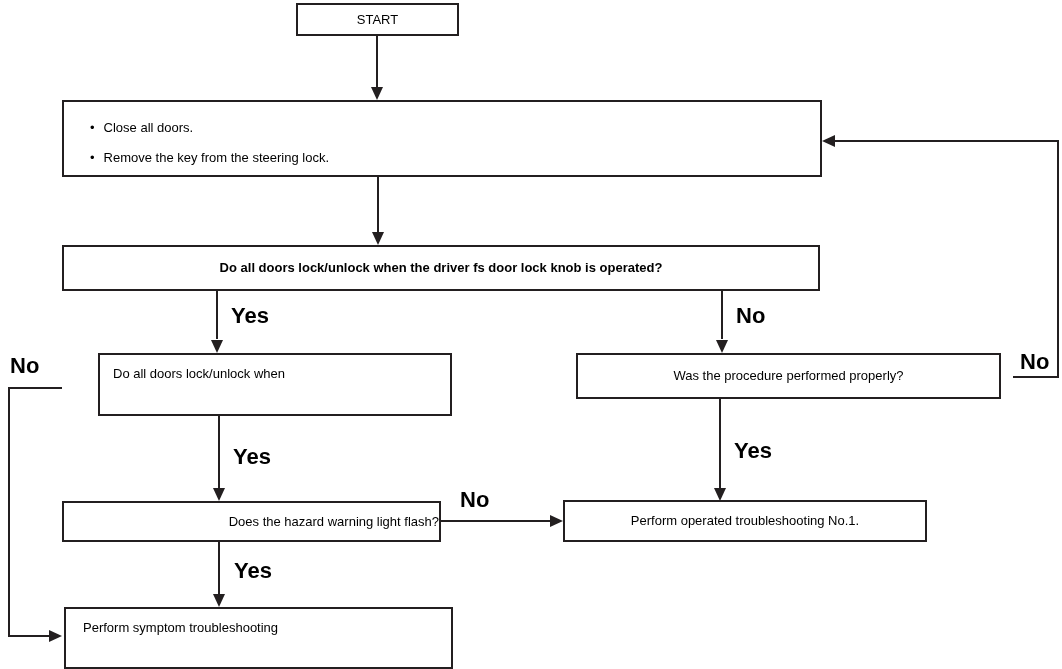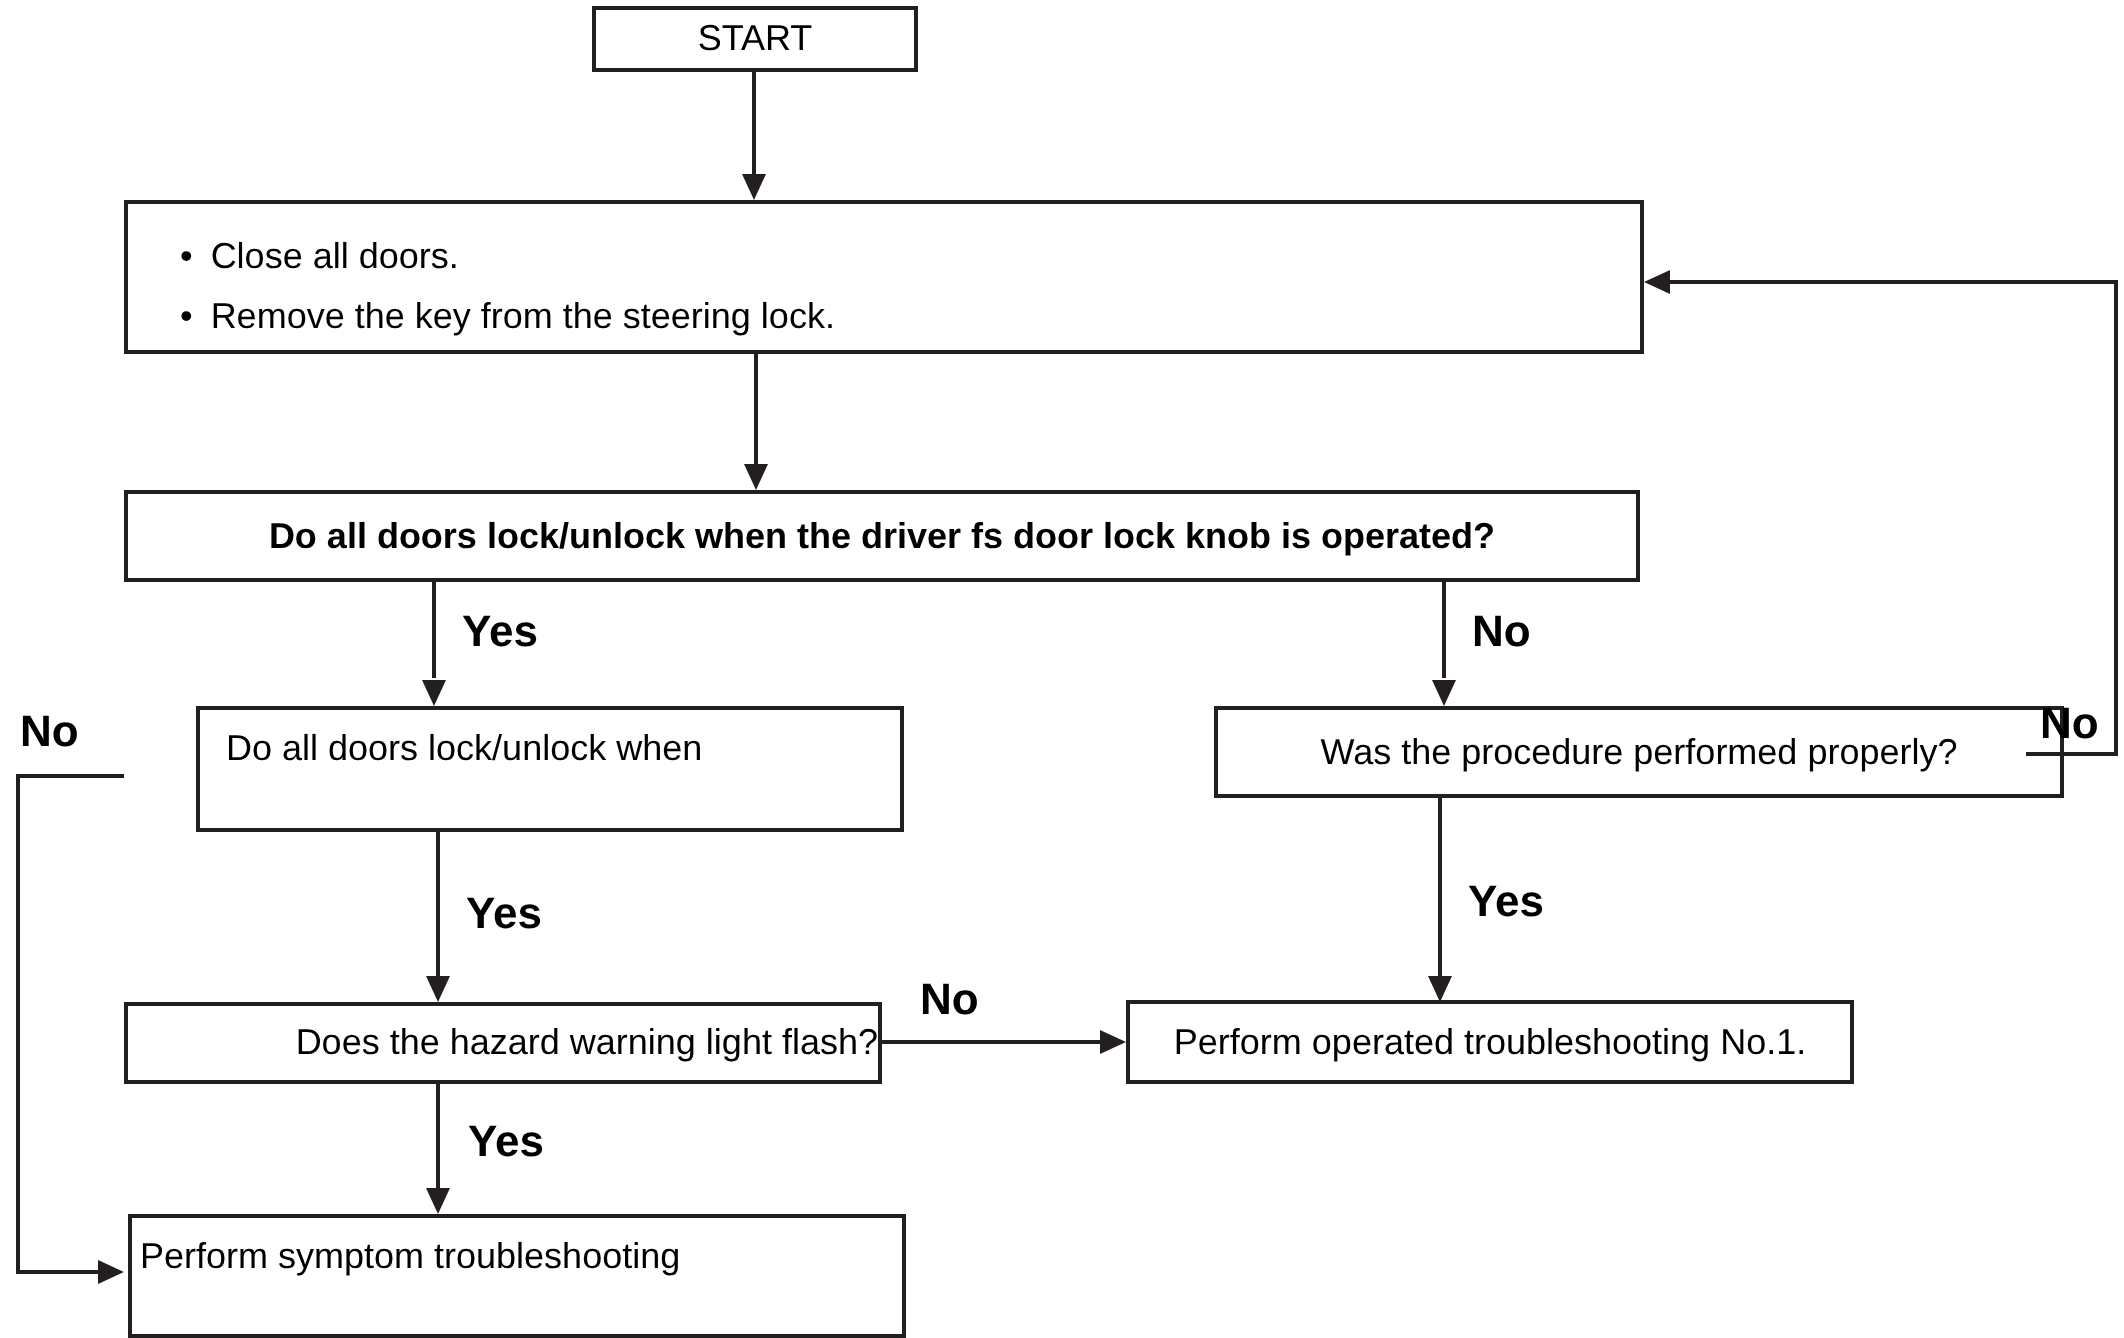--- a/index.html
+++ b/index.html
@@ -14,21 +14,21 @@
     background: #ffffff;
     font-family: "Liberation Sans", sans-serif;
     color: #000000;
     overflow: hidden;
   }
   .box {
     position: absolute;
     box-sizing: border-box;
     border: 2px solid #231f20;
     background: #ffffff;
-    font-size: 18px;
+    font-size: 13px;
     line-height: 1.35;
     color: #000000;
   }
   .box.center {
     display: flex;
     align-items: center;
     justify-content: center;
     text-align: center;
   }
   .multiline {
@@ -116,21 +116,21 @@
   <div class="edge-label" style="left:231px; top:303px;">Yes</div>
 
   <div class="vline" style="left:721px; top:291px; height:48px;"></div>
   <div class="arrow-down" style="left:716px; top:340px;"></div>
   <div class="edge-label" style="left:736px; top:303px;">No</div>
 
   <div class="box multiline" style="left:62px; top:353px; width:354px; height:63px; padding-left:13px;margin-left:36px;">
     <div class="tline">Do all doors lock/unlock when</div>
   </div>
 
-  <div class="box center" style="left:607px; top:353px; width:425px; height:46px;">
+  <div class="box center" style="left:576px; top:353px; width:425px; height:46px;">
     <span>Was the procedure performed properly?</span>
   </div>
 
   <div class="edge-label" style="left:10px; top:353px;">No</div>
   <div class="hline" style="left:8px; top:387px; width:54px;"></div>
   <div class="vline" style="left:8px; top:387px; height:250px;"></div>
   <div class="hline" style="left:8px; top:635px; width:42px;"></div>
   <div class="arrow-right" style="left:49px; top:630px;"></div>
 
   <div class="vline" style="left:218px; top:416px; height:72px;"></div>
@@ -156,17 +156,17 @@
   </div>
 
   <div class="hline" style="left:441px; top:520px; width:110px;"></div>
   <div class="arrow-right" style="left:550px; top:515px;"></div>
   <div class="edge-label" style="left:460px; top:487px;">No</div>
 
   <div class="vline" style="left:218px; top:542px; height:52px;"></div>
   <div class="arrow-down" style="left:213px; top:594px;"></div>
   <div class="edge-label" style="left:234px; top:558px;">Yes</div>
 
-  <div class="box multiline" style="left:64px; top:607px; width:389px; height:62px; padding-left:4px;">
+  <div class="box multiline" style="left:64px; top:607px; width:389px; height:62px; padding-left:17px;">
     <div class="tline">Perform symptom troubleshooting</div>
   </div>
 
 </div>
 
 </body></html>

